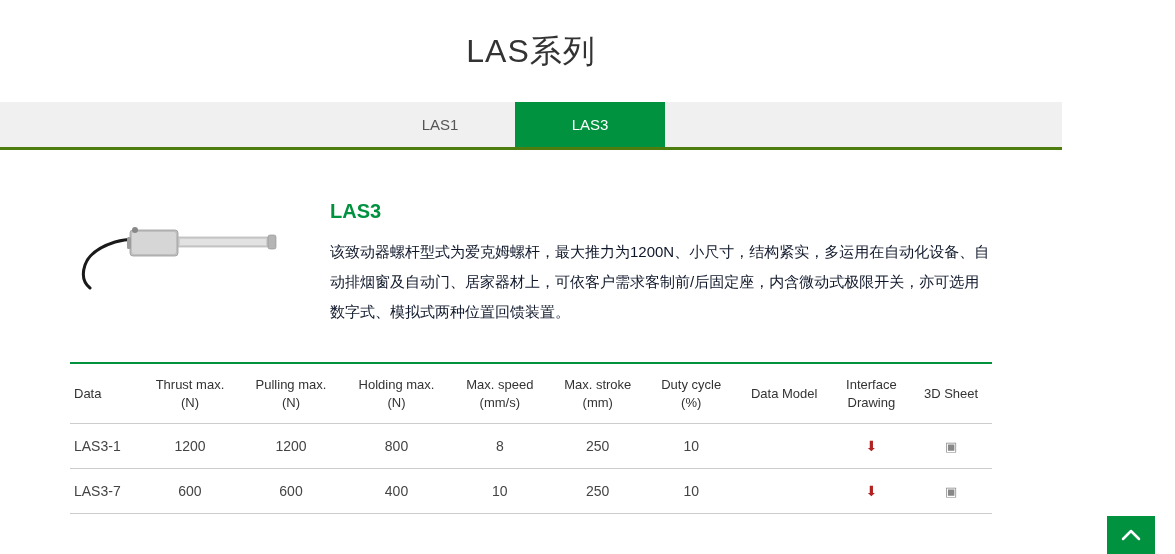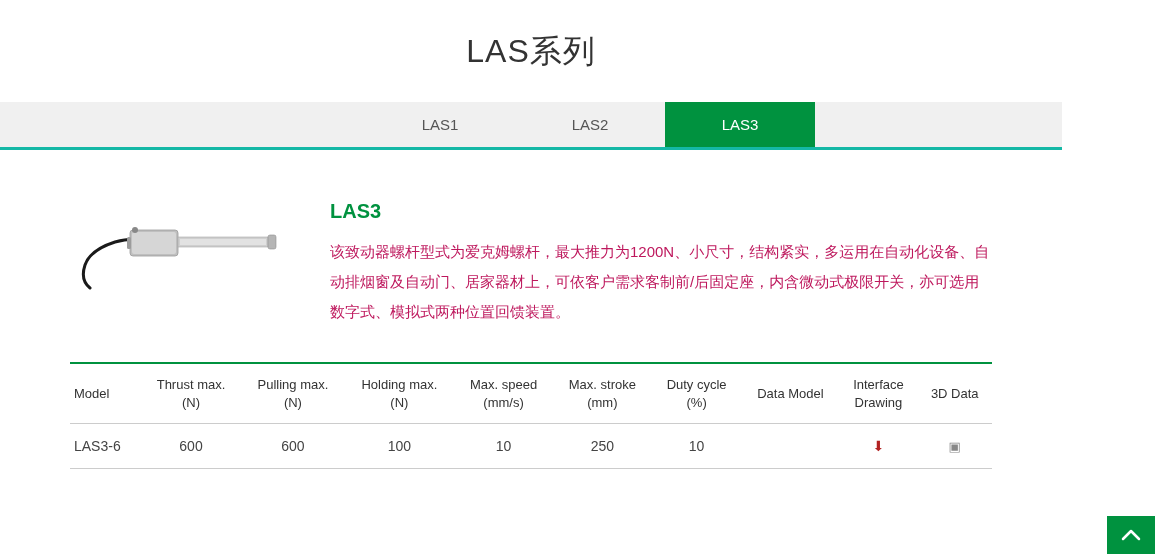--- a/index.html
+++ b/index.html
@@ -1,49 +1,48 @@
 <!DOCTYPE html>
 <html><head>
   <meta charset="utf-8">
   <style>
     * { margin: 0; padding: 0; box-sizing: border-box; }
     body { font-family: Arial, "Microsoft YaHei", sans-serif; background: #fff; color: #333; width: 1175px; }
     .container { width: 1062px; padding: 0; }
     .page-title { text-align: center; font-size: 32px; font-weight: 400; color: #333; padding: 30px 0 28px; letter-spacing: 1px; }
-    .tabs-bar { display: flex; background: #f0f0f0; border-bottom: 3px solid #14b8a6; }
+    .tabs-bar { display: flex; background: #f0f0f0; border-bottom: 3px solid #4d7c0f; }
     .tab-spacer-left { flex: 0 0 365px; }
     .tab { flex: 0 0 150px; text-align: center; padding: 14px 0; font-size: 15px; color: #555; cursor: pointer; background: #f0f0f0; }
     .tab.active { background: #00923f; color: #fff; }
     .content { padding: 50px 70px 20px 70px; }
     .detail-row { display: flex; gap: 40px; margin-bottom: 35px; }
     .product-image { flex: 0 0 220px; display: flex; align-items: center; justify-content: center; height: 110px; }
     .product-svg { width: 210px; height: 90px; }
     .detail-text { flex: 1; }
     .detail-title { color: #00923f; font-size: 20px; font-weight: 600; margin-bottom: 14px; }
-    .detail-desc { color: #be185d; font-size: 15px; line-height: 2; }
+    .detail-desc { color: #0f172a; font-size: 15px; line-height: 2; }
     .spec-table { width: 100%; border-collapse: collapse; }
     .spec-table th { font-weight: 400; font-size: 13px; color: #333; padding: 12px 6px; border-top: 2px solid #00923f; border-bottom: 1px solid #ccc; text-align: center; line-height: 1.35; }
     .spec-table th:first-child { text-align: left; padding-left: 4px; }
     .spec-table td { font-size: 14px; color: #444; padding: 14px 6px; border-bottom: 1px solid #ccc; text-align: center; }
     .spec-table td:first-child { text-align: left; padding-left: 4px; }
     .pdf-icon { color: #b22222; font-size: 14px; }
     .model-icon { color: #888; font-size: 13px; }
     .back-to-top { position: fixed; right: 20px; bottom: 0; width: 48px; height: 38px; background: #00923f; display: flex; align-items: center; justify-content: center; cursor: pointer; }
     .back-to-top svg { width: 20px; height: 12px; }
   </style>
 </head>
 <body>
 
 <div class="container">
   <h1 class="page-title">LAS系列</h1>
 
   <div class="tabs-bar">
     <div class="tab-spacer-left"></div>
     <div class="tab">LAS1</div>
-    <div class="tab">LAS2</div>
     <div class="tab active">LAS3</div>
   </div>
 
   <div class="content">
     <div class="detail-row">
       <div class="product-image">
         <svg class="product-svg" viewBox="0 0 210 90">
           <path d="M15 78 Q 5 70 10 55 Q 15 40 40 32 Q 55 28 65 30" fill="none" stroke="#1a1a1a" stroke-width="3" stroke-linecap="round"></path>
           <rect x="55" y="20" width="48" height="26" rx="3" fill="#bfbfbf" stroke="#9a9a9a" stroke-width="0.8"></rect>
           <rect x="57" y="22" width="44" height="22" rx="2" fill="#d6d6d6"></rect>
@@ -56,38 +55,50 @@
       </div>
       <div class="detail-text">
         <div class="detail-title">LAS3</div>
         <div class="detail-desc">该致动器螺杆型式为爱克姆螺杆，最大推力为1200N、小尺寸，结构紧实，多运用在自动化设备、自动排烟窗及自动门、居家器材上，可依客户需求客制前/后固定座，内含微动式极限开关，亦可选用数字式、模拟式两种位置回馈装置。</div>
       </div>
     </div>
 
     <table class="spec-table">
       <thead>
         <tr>
-          <th>Model</th>
+          <th>Data</th>
           <th><span>Thrust max.<br>(N)</span></th>
           <th><span>Pulling max.<br>(N)</span></th>
           <th><span>Holding max.<br>(N)</span></th>
           <th><span>Max. speed<br>(mm/s)</span></th>
           <th><span>Max. stroke<br>(mm)</span></th>
           <th><span>Duty cycle<br>(%)</span></th>
           <th>Data Model</th>
           <th><span>Interface<br>Drawing</span></th>
-          <th>3D Data</th>
+          <th>3D Sheet</th>
         </tr>
       </thead>
       <tbody>
         <tr>
-          <td>LAS3-6</td>
+          <td>LAS3-1</td>
+          <td>1200</td>
+          <td>1200</td>
+          <td>800</td>
+          <td>8</td>
+          <td>250</td>
+          <td>10</td>
+          <td></td>
+          <td><span class="pdf-icon">⬇</span></td>
+          <td><span class="model-icon">▣</span></td>
+        </tr>
+        <tr>
+          <td>LAS3-7</td>
           <td>600</td>
           <td>600</td>
-          <td>100</td>
+          <td>400</td>
           <td>10</td>
           <td>250</td>
           <td>10</td>
           <td></td>
           <td><span class="pdf-icon">⬇</span></td>
           <td><span class="model-icon">▣</span></td>
         </tr>
       </tbody>
     </table>
   </div>

